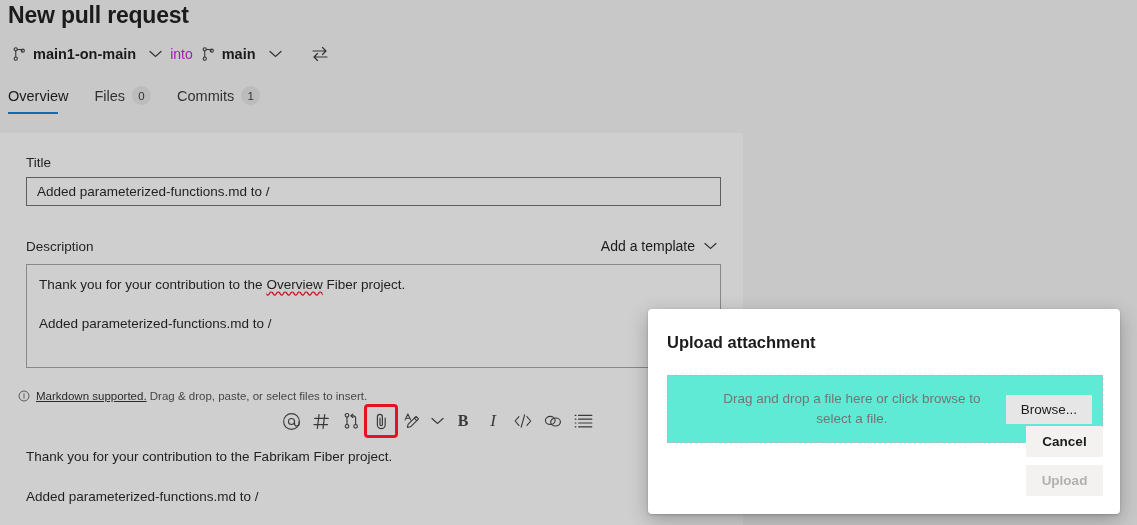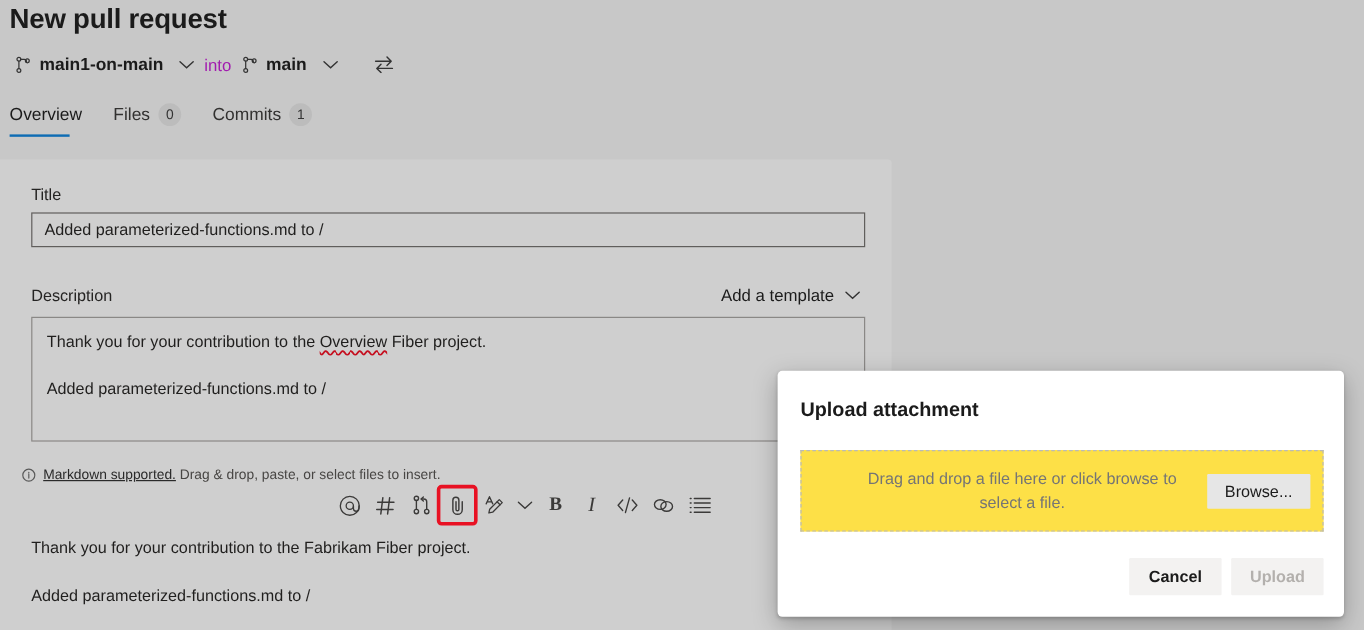--- a/index.html
+++ b/index.html
@@ -151,40 +151,40 @@
     border-radius: 4px;
     box-shadow: 0 6px 20px rgba(0,0,0,.26), 0 1px 3px rgba(0,0,0,.18);
   }
   .modal-title {
     position: absolute; left: 19px; top: 24px;
     font-size: 16.5px; font-weight: 600; color: #1b1b1b;
   }
   .dropzone {
     position: absolute; left: 19px; top: 66px;
     width: 436px; height: 68px;
-    background: #fde047;
+    background: #5eead4;
     border: 1px dashed #b9b9b9;
     display: flex; align-items: center; padding-left: 30px;
   }
   .dz-text {
     flex: 1; text-align: center; padding: 0 14px;
     font-size: 13.5px; color: #757575; line-height: 1.45;
   }
   .browse-btn {
     margin-right: 10px;
     padding: 7px 15px;
     background: #e6e6e6;
     border: none; border-radius: 1px;
     font-family: "Liberation Sans", sans-serif;
     font-size: 13.5px; color: #1b1b1b;
     cursor: pointer; white-space: nowrap;
   }
   .modal-actions {
     position: absolute; right: 17px; bottom: 18px;
-    display: flex; align-items: flex-start; gap: 8px;
+    display: flex; align-items: flex-start; gap: 8px; flex-direction: column;
   }
   .m-btn {
     min-width: 77px; height: 31px;
     border: none; border-radius: 1px;
     background: #f3f2f1;
     font-family: "Liberation Sans", sans-serif;
     font-size: 13.5px; font-weight: 600;
     color: #1b1b1b; cursor: pointer;
   }
   .m-btn.disabled {

